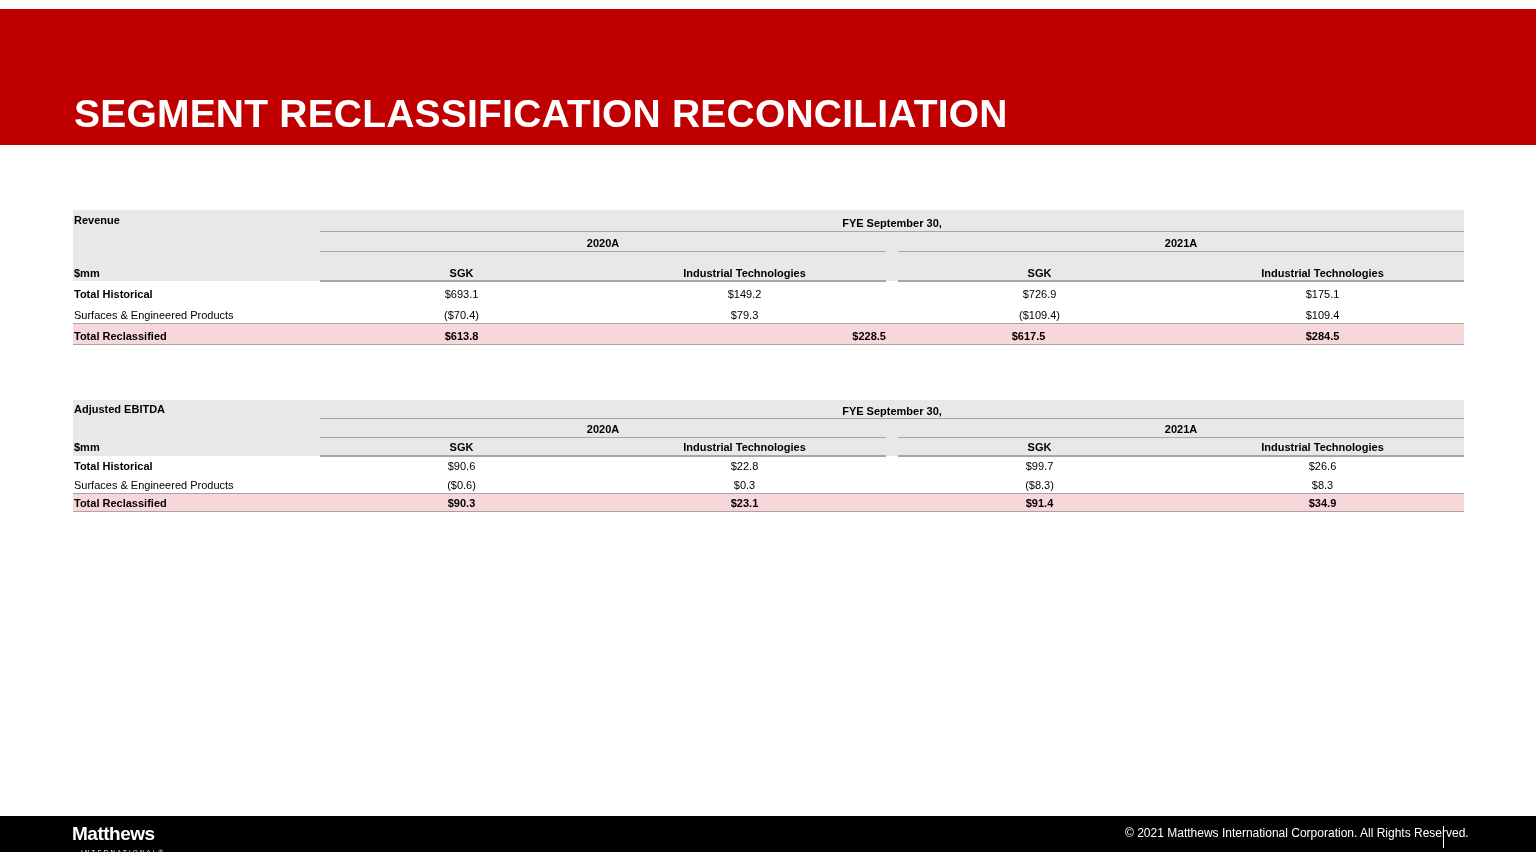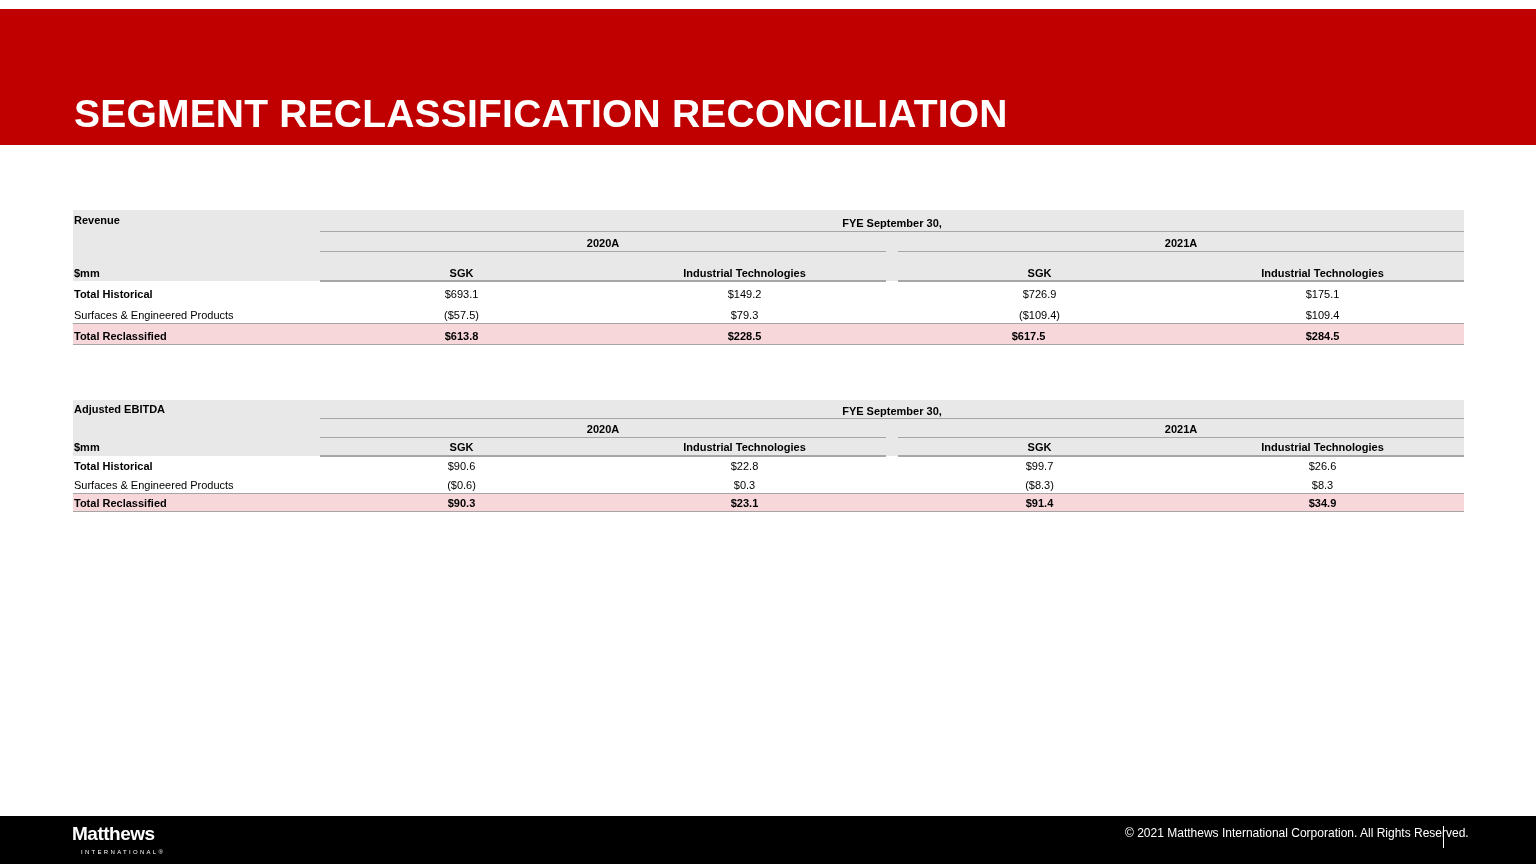--- a/index.html
+++ b/index.html
@@ -22,21 +22,21 @@
   .tbl { position: absolute; left: 73px; width: 1391px; font-size: 11px; }
   .hdr-bg { position: absolute; background: #e8e8e8; }
   .cell { position: absolute; text-align: center; white-space: nowrap; }
   .lbl { position: absolute; left: 1px; white-space: nowrap; }
   .b { font-weight: bold; }
   .line { position: absolute; height: 1px; background: #a6a6a6; }
   .line2 { position: absolute; height: 2px; background: #a6a6a6; }
   .pink { position: absolute; left: 0; width: 1391px; background: #f8d7da; }
 
   .footer {
-    position: absolute; left: 0; top: 816px; width: 1536px; height: 48px; background: #000;
+    position: absolute; left: 0; top: 816px; width: 1536px; height: 36px; background: #000;
   }
   .logo-main {
     position: absolute; left: 72px; top: 7px; color: #fff; font-weight: bold;
     font-size: 19px; letter-spacing: -0.5px;
   }
   .logo-sub {
     position: absolute; left: 81px; top: 33px; color: #fff; font-size: 6px; letter-spacing: 2.3px;
   }
   .copyright {
     position: absolute; left: 1125px; top: 10px; color: #fff; font-size: 12px; white-space: nowrap;
@@ -68,31 +68,31 @@
   <div class="line2" style="left:247px;width:566px;top:70px;"></div>
   <div class="line2" style="left:825px;width:566px;top:70px;"></div>
 
   <div class="lbl b" style="top:78px;">Total Historical</div>
   <div class="cell" style="left:247px;width:283px;top:78px;">$693.1</div>
   <div class="cell" style="left:530px;width:283px;top:78px;">$149.2</div>
   <div class="cell" style="left:825px;width:283px;top:78px;">$726.9</div>
   <div class="cell" style="left:1108px;width:283px;top:78px;">$175.1</div>
 
   <div class="lbl" style="top:99px;">Surfaces &amp; Engineered Products</div>
-  <div class="cell" style="left:247px;width:283px;top:99px;">($57.5)</div>
+  <div class="cell" style="left:247px;width:283px;top:99px;">($70.4)</div>
   <div class="cell" style="left:530px;width:283px;top:99px;">$79.3</div>
   <div class="cell" style="left:825px;width:283px;top:99px;">($109.4)</div>
   <div class="cell" style="left:1108px;width:283px;top:99px;">$109.4</div>
 
   <div class="pink" style="top:113px;height:21px;"></div>
   <div class="line" style="left:0;width:1391px;top:113px;"></div>
   <div class="line" style="left:0;width:1391px;top:134px;"></div>
   <div class="lbl b" style="top:120px;">Total Reclassified</div>
   <div class="cell b" style="left:247px;width:283px;top:120px;">$613.8</div>
-  <div class="cell b" style="left:530px;width:283px;top:120px;">$228.5</div>
+  <div class="cell b" style="left:530px;width:283px;top:120px;text-align:right;">$228.5</div>
   <div class="cell b" style="left:814px;width:283px;top:120px;">$617.5</div>
   <div class="cell b" style="left:1108px;width:283px;top:120px;">$284.5</div>
 </div>
 
 <div class="tbl" style="top:400px;height:114px;">
   <div class="hdr-bg" style="left:0;top:0;width:1391px;height:56px;"></div>
   <div class="lbl b" style="top:3px;">Adjusted EBITDA</div>
   <div class="cell b" style="left:247px;width:1144px;top:5px;">FYE September 30,</div>
   <div class="line" style="left:247px;width:1144px;top:18px;"></div>
   <div class="cell b" style="left:247px;width:566px;top:23px;">2020A</div>

